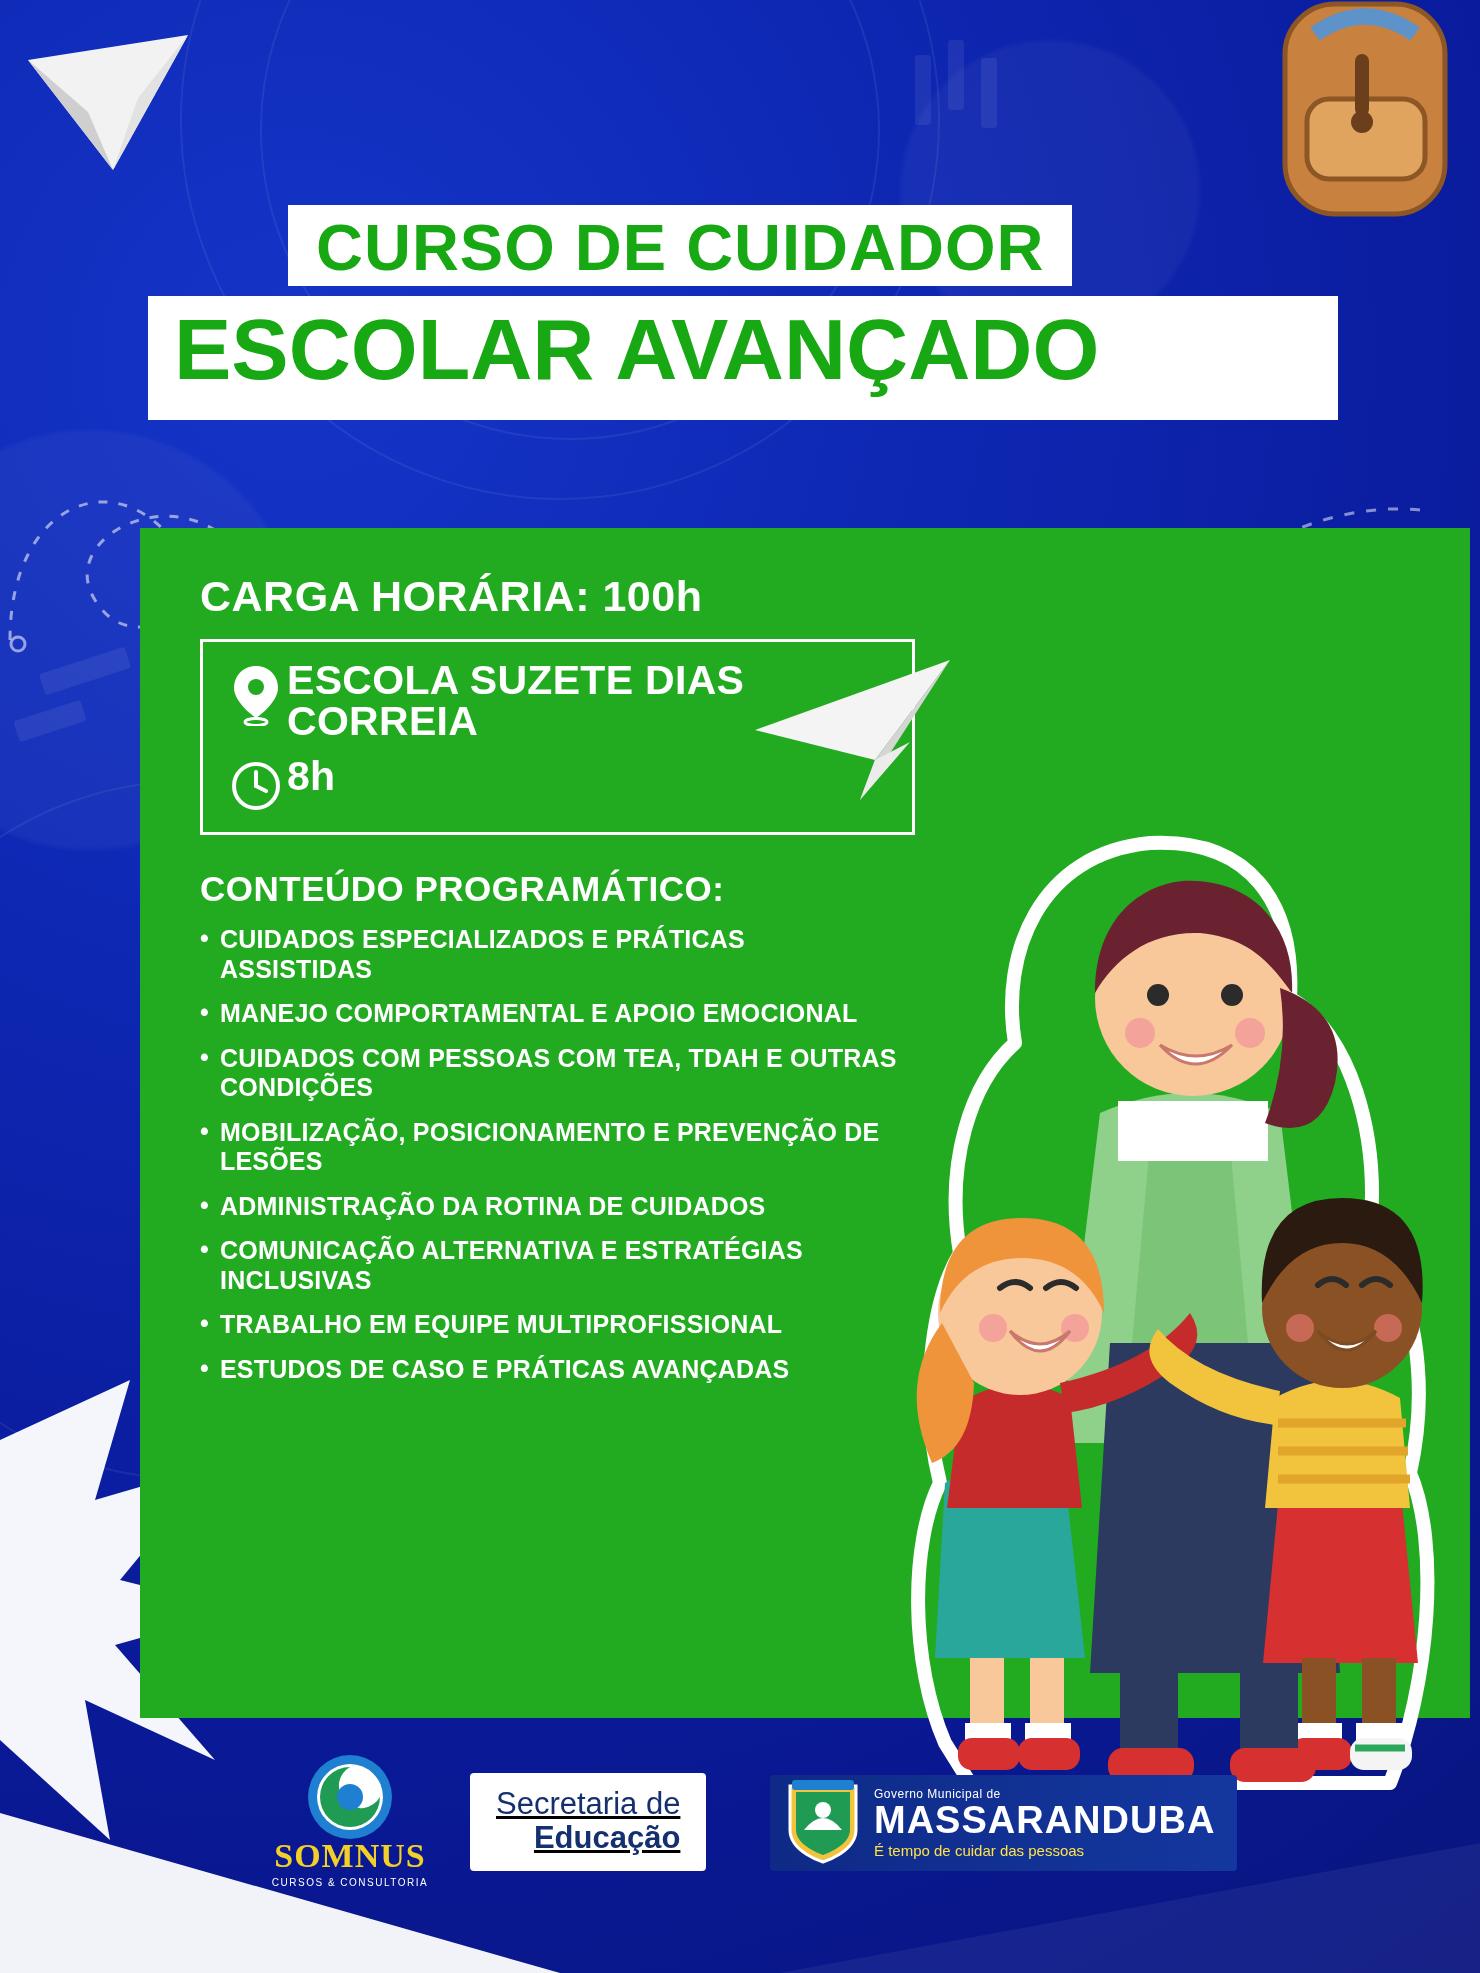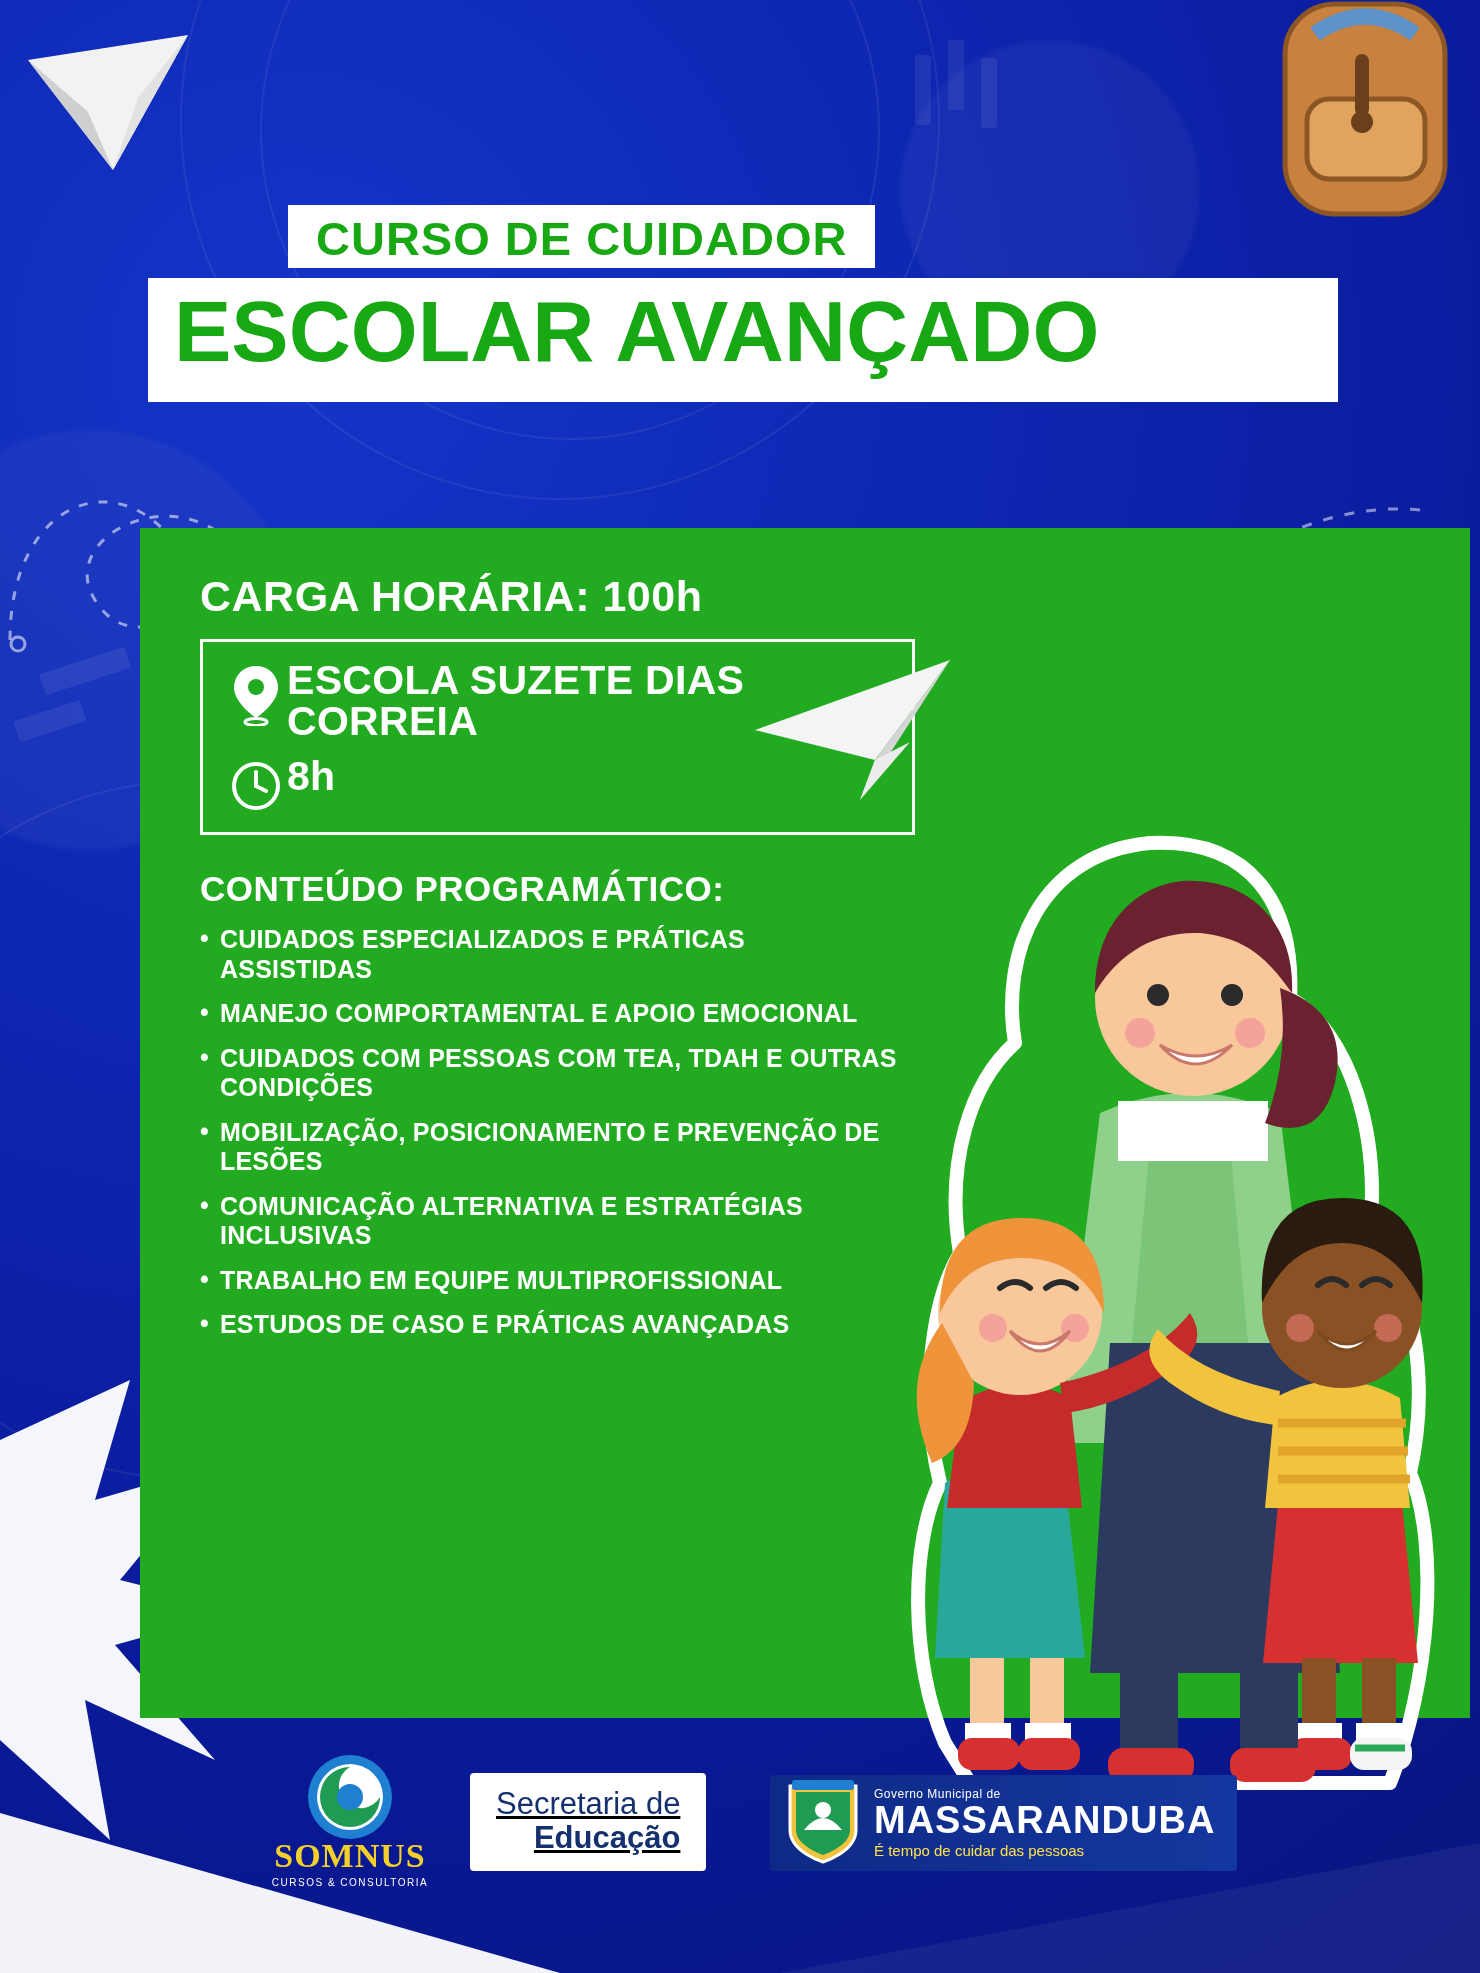--- a/index.html
+++ b/index.html
@@ -52,21 +52,21 @@
     position: absolute;
     left: 148px;
     top: 205px;
     width: 1190px;
     z-index: 40;
   }
   .title-line1 {
     display: inline-block;
     background: #ffffff;
     color: #18a814;
-    font-size: 47px;
+    font-size: 65px;
     font-weight: bold;
     letter-spacing: 1px;
     padding: 10px 28px 6px 28px;
     line-height: 1;
     margin-left: 140px;
   }
   .title-line2 {
     display: block;
     background: #ffffff;
     color: #18a814;
@@ -280,20 +280,21 @@
 
       </div>
 
       <div class="content-title">CONTEÚDO PROGRAMÁTICO:</div>
 
       <div class="topic-list">
         <div class="topic">CUIDADOS ESPECIALIZADOS E PRÁTICAS ASSISTIDAS</div>
         <div class="topic">MANEJO COMPORTAMENTAL E APOIO EMOCIONAL</div>
         <div class="topic">CUIDADOS COM PESSOAS COM TEA, TDAH E OUTRAS CONDIÇÕES</div>
         <div class="topic">MOBILIZAÇÃO, POSICIONAMENTO E PREVENÇÃO DE LESÕES</div>
+        <div class="topic">ADMINISTRAÇÃO DA ROTINA DE CUIDADOS</div>
         <div class="topic">COMUNICAÇÃO ALTERNATIVA E ESTRATÉGIAS INCLUSIVAS</div>
         <div class="topic">TRABALHO EM EQUIPE MULTIPROFISSIONAL</div>
         <div class="topic">ESTUDOS DE CASO E PRÁTICAS AVANÇADAS</div>
       </div>
 
     </div>
   </div>
 
   <svg class="illus" viewBox="0 0 640 1100" width="640" height="1100">
     <g stroke="#ffffff" stroke-width="14" fill="none" stroke-linejoin="round">

